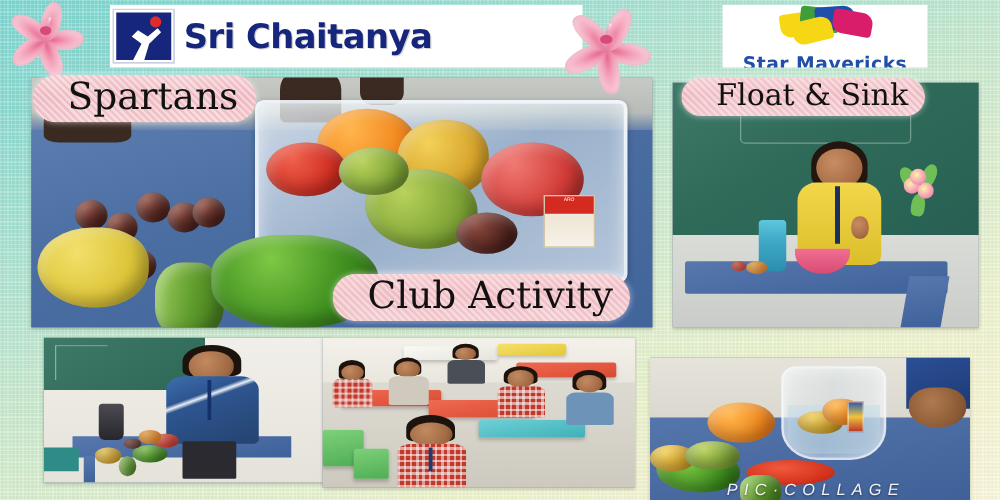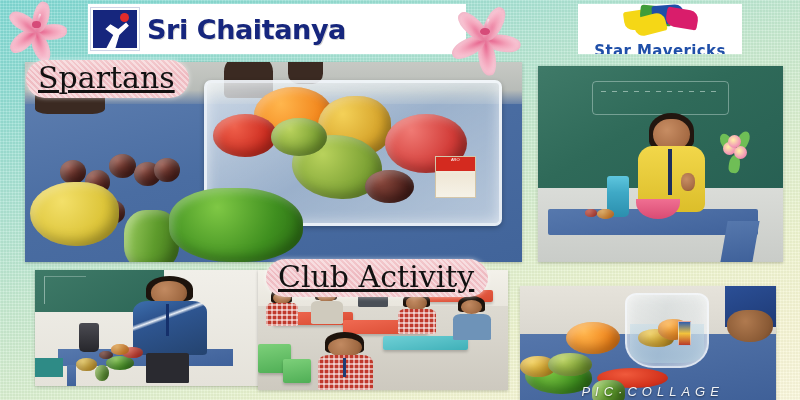--- a/index.html
+++ b/index.html
@@ -410,33 +410,32 @@
     border-radius: 42% 42% 48% 48%;
   }
 
   
   .caption {
     position: absolute;
     z-index: 9;
     font-family: "DejaVu Serif", serif;
     color: #111111;
     white-space: nowrap;
-    padding: 1px 14px 3px 12px;
+    padding: 1px 14px 3px 28px;
     border-radius: 999px;
     background:
       repeating-linear-gradient(45deg, rgba(255,255,255,0.42) 0 2px, rgba(255,255,255,0) 2px 4px),
       linear-gradient(to bottom, #f3c9cd 0%, #eeb9c0 45%, #f1c6cb 100%);
     box-shadow: 0 0 5px rgba(255,255,255,0.55);
     line-height: 1.12;
-    text-decoration: underline;
   }
 
   #caption-spartans  { left: 26px;  top: 60px;  font-size: 30px; }
   #caption-float     { left: 545px; top: 62px;  font-size: 24px; }
-  #caption-club      { left: 266px; top: 219px; font-size: 30px; margin-top: 40px; }
+  #caption-club      { left: 266px; top: 219px; font-size: 30px; }
 
   .watermark {
     position: absolute;
     z-index: 10;
     left: 588px; top: 370px;
     font-family: "Liberation Sans", sans-serif;
     font-size: 13px;
     font-weight: normal;
     letter-spacing: 5px;
     color: rgba(255,255,255,0.93);
@@ -652,15 +651,16 @@
     <div class="red-lid" style="left:30%; top:68%; width:28%; height:17%;"></div>
     <div class="fruit f-pepper" style="position:absolute; left:2%; top:62%; width:26%; height:28%; border-radius:46% 52% 44% 54%;"></div>
     <div class="fruit f-mango" style="position:absolute; left:0%; top:58%; width:14%; height:18%;"></div>
     <div class="fruit f-green" style="position:absolute; left:11%; top:56%; width:17%; height:19%;"></div>
     <div class="fruit f-cuke" style="position:absolute; left:28%; top:78%; width:13%; height:22%; border-radius:40%;"></div>
 
     <div class="watermark" style="position:absolute; left:24%; top:82%;">PIC·COLLAGE</div>
   </div>
 
   <div class="caption" id="caption-spartans">Spartans</div>
+  <div class="caption" id="caption-float">Float &amp; Sink</div>
   <div class="caption" id="caption-club">Club Activity</div>
 
 </div>
 
 </body></html>

